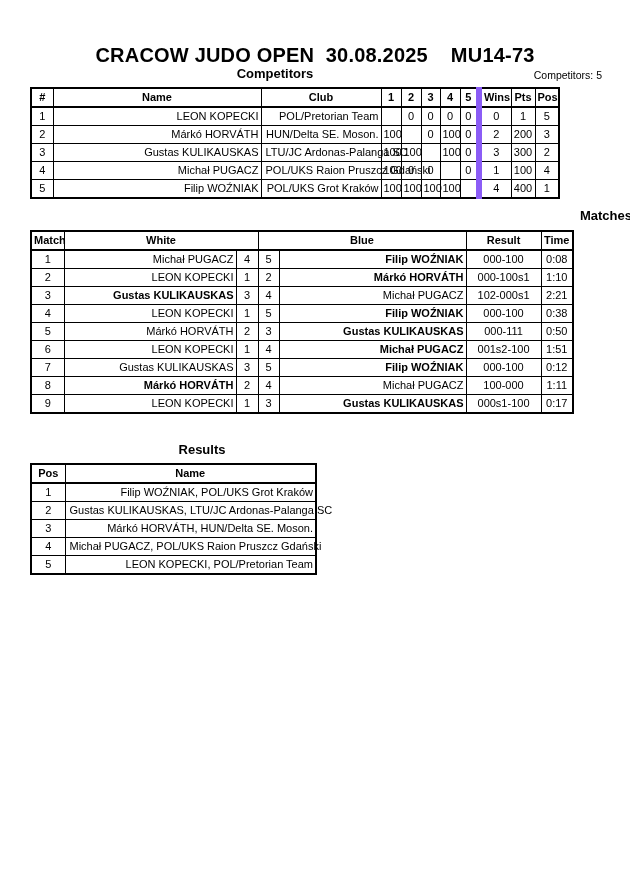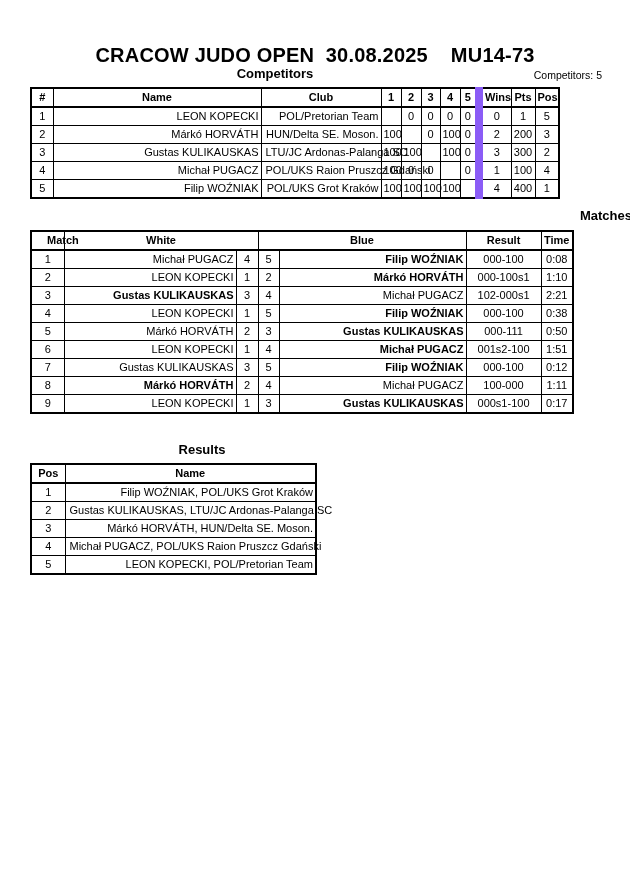--- a/index.html
+++ b/index.html
@@ -22,22 +22,22 @@
     position:absolute;border-collapse:collapse;table-layout:fixed;
     font-size:11px;border:2px solid #000;
   }
   th,td{
     border:1px solid #000;padding:0 2px;height:17px;line-height:15px;
     overflow:visible;vertical-align:middle;white-space:nowrap;
   }
   thead th{border-bottom:2px solid #000;font-weight:bold;text-align:center;}
   .c{text-align:center;}
   .l{text-align:right;padding-left:4px;}
-  .lh{text-align:center;padding-left:15px;}
-  .wl{border-left:8px solid #8b5cf6;margin-top:44px;}
+  .lh{text-align:center;padding-left:2px;}
+  .wl{border-left:6px solid #8b5cf6;margin-top:44px;}
   .nowrap{white-space:nowrap;}
   .win{font-weight:bold;}
 
   #competitors-table{left:30px;top:87px;width:528px;}
   #matches-table{left:30px;top:230px;width:542px;}
   #results-table{left:30px;top:463px;width:285px;}
 </style>
 </head>
 <body>
 

